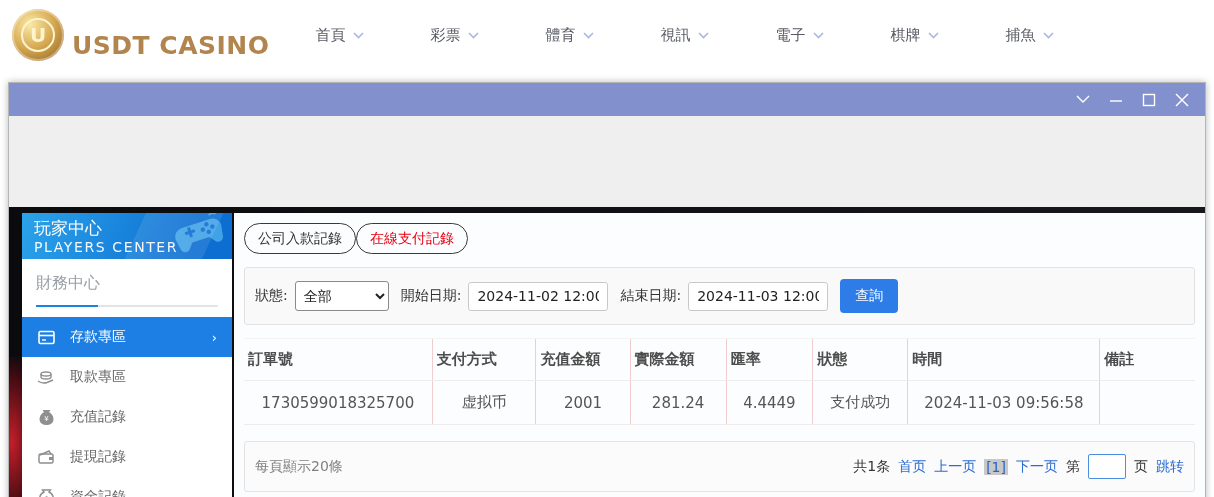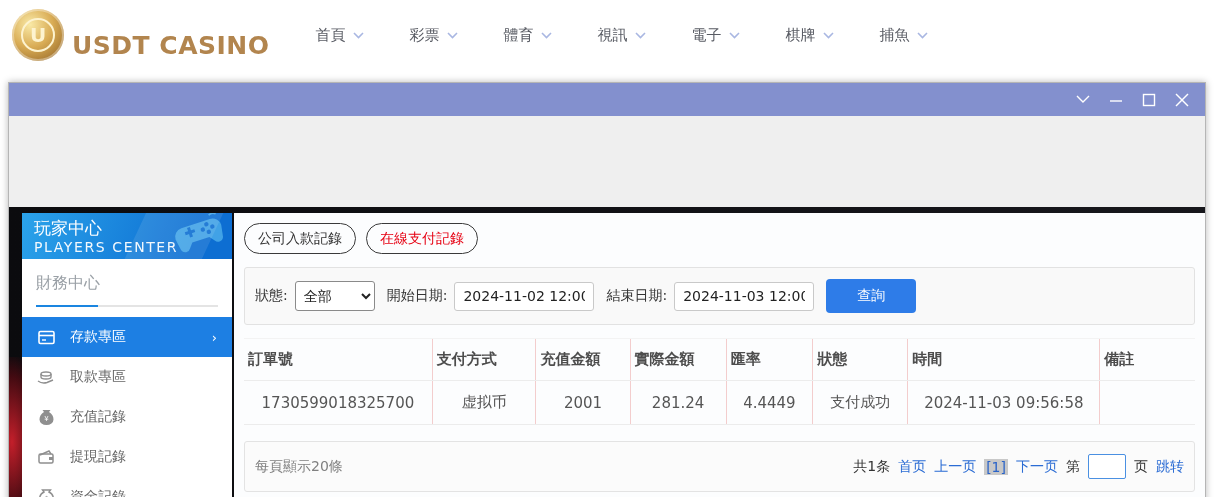--- a/index.html
+++ b/index.html
@@ -20,21 +20,21 @@
     box-shadow:inset 0 0 0 2px rgba(255,255,255,.35);
   }
   .logo-inner {
     width:34px; height:34px; border-radius:50%;
     border:2px solid #fdf3cf; color:#fdf3cf;
     display:flex; align-items:center; justify-content:center;
     font-weight:bold; font-size:20px;
   }
   .logo-text { font-weight:800; font-size:25px; letter-spacing:.5px; color:#b2854e;
     text-shadow:0 1px 0 rgba(255,255,255,.6);margin-top:20px; }
-  .nav { display:flex; gap:46px; margin-left:46px; font-size:15px; color:#585b63; }
+  .nav { display:flex; gap:67px; margin-left:46px; font-size:15px; color:#585b63; }
   .nav-item { display:flex; align-items:center; gap:7px; cursor:pointer; white-space:nowrap; }
   .chev-svg { display:block; }
 
   
   .modal {
     position:absolute; left:8px; top:82px; width:1198px; height:427px;
     border:1px solid #b5b5b5; background:#efefef;
     box-shadow:0 0 7px rgba(0,0,0,.28);
   }
   .titlebar {
@@ -76,44 +76,44 @@
   }
   .side-item.active { background:#1d7fe3; color:#fff; }
   .side-item .chevr { margin-left:auto; font-size:13px; }
   .side-ico { width:18px; display:flex; justify-content:center; }
 
   
   .main {
     position:absolute; left:225px; top:6px; right:0; bottom:10px;
     background:#fcfdfe; padding:10px 10px 0; overflow:hidden;
   }
-  .tabs { display:flex; gap:10px; }
+  .tabs { display:flex; }
   .tab-pill {
     border:1px solid #3a3a3a; border-radius:16px; padding:5px 13px;
     font-size:14px; color:#333; background:transparent; cursor:pointer; line-height:19px;
     font-family:inherit;
   }
   .tab-pill.active { color:#e60012; }
 
   .filterbox {
     margin-top:13px; border:1px solid #e2e2e2; background:#f9f9f9; border-radius:3px;
     padding:11px 10px; display:flex; align-items:center; font-size:14px; color:#333;
   }
   .flabel { margin-right:7px; white-space:nowrap; }
   .fsel {
-    width:80px; height:30px; border:1px solid #8a8a8a; border-radius:3px; background:#fff;
+    width:94px; height:30px; border:1px solid #8a8a8a; border-radius:3px; background:#fff;
     font-size:14px; padding:0 4px; margin-right:12px; font-family:inherit; color:#222;
   }
   .fdate {
     width:140px; height:29px; border:1px solid #c9c9c9; border-radius:3px; background:#fff;
     padding:0 8px; font-size:14px; color:#222; margin-right:12px; font-family:inherit;
   }
   .btn-query {
     background:#2e7ce8; color:#fff; border:none; border-radius:4px;
-    padding:8px 31px; font-size:14px; cursor:pointer; font-family:inherit;
+    padding:8px 15px; font-size:14px; cursor:pointer; font-family:inherit;
   }
 
   table.records { margin-top:13px; width:100%; border-collapse:collapse; table-layout:fixed; font-size:15px; }
   .records th {
     color:#4d4d4d; font-weight:bold; text-align:left; padding:11px 4px;
     border-bottom:1px solid #ececec; border-top:1px solid #f3f3f3;
   }
   .records td { color:#555; text-align:center; padding:12px 4px; border-bottom:1px solid #ececec; }
   .records th + th, .records td + td { border-left:1px solid #f3cdcd; }
 

